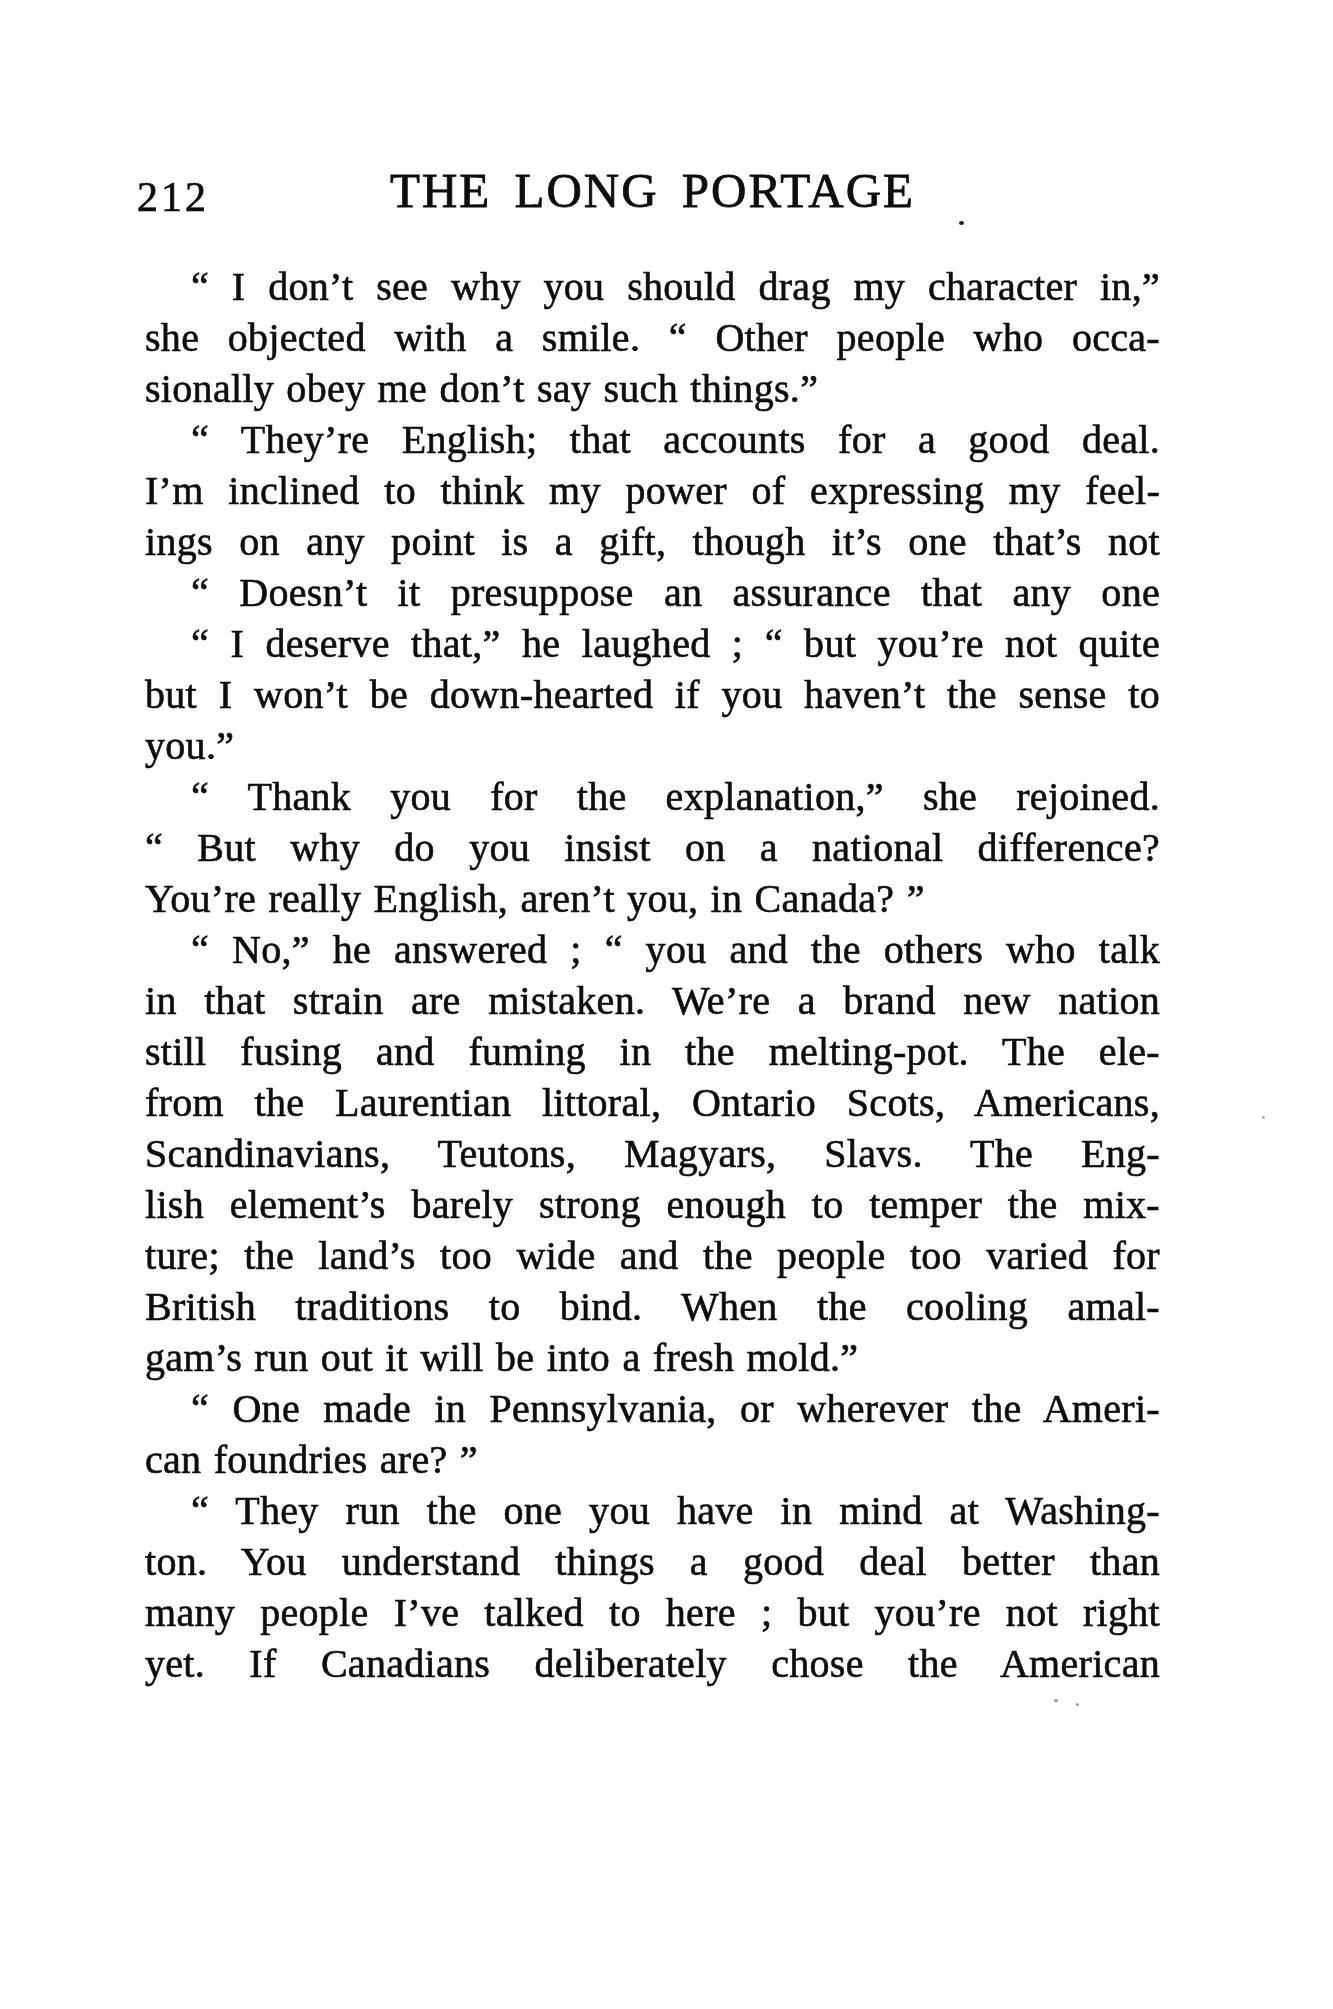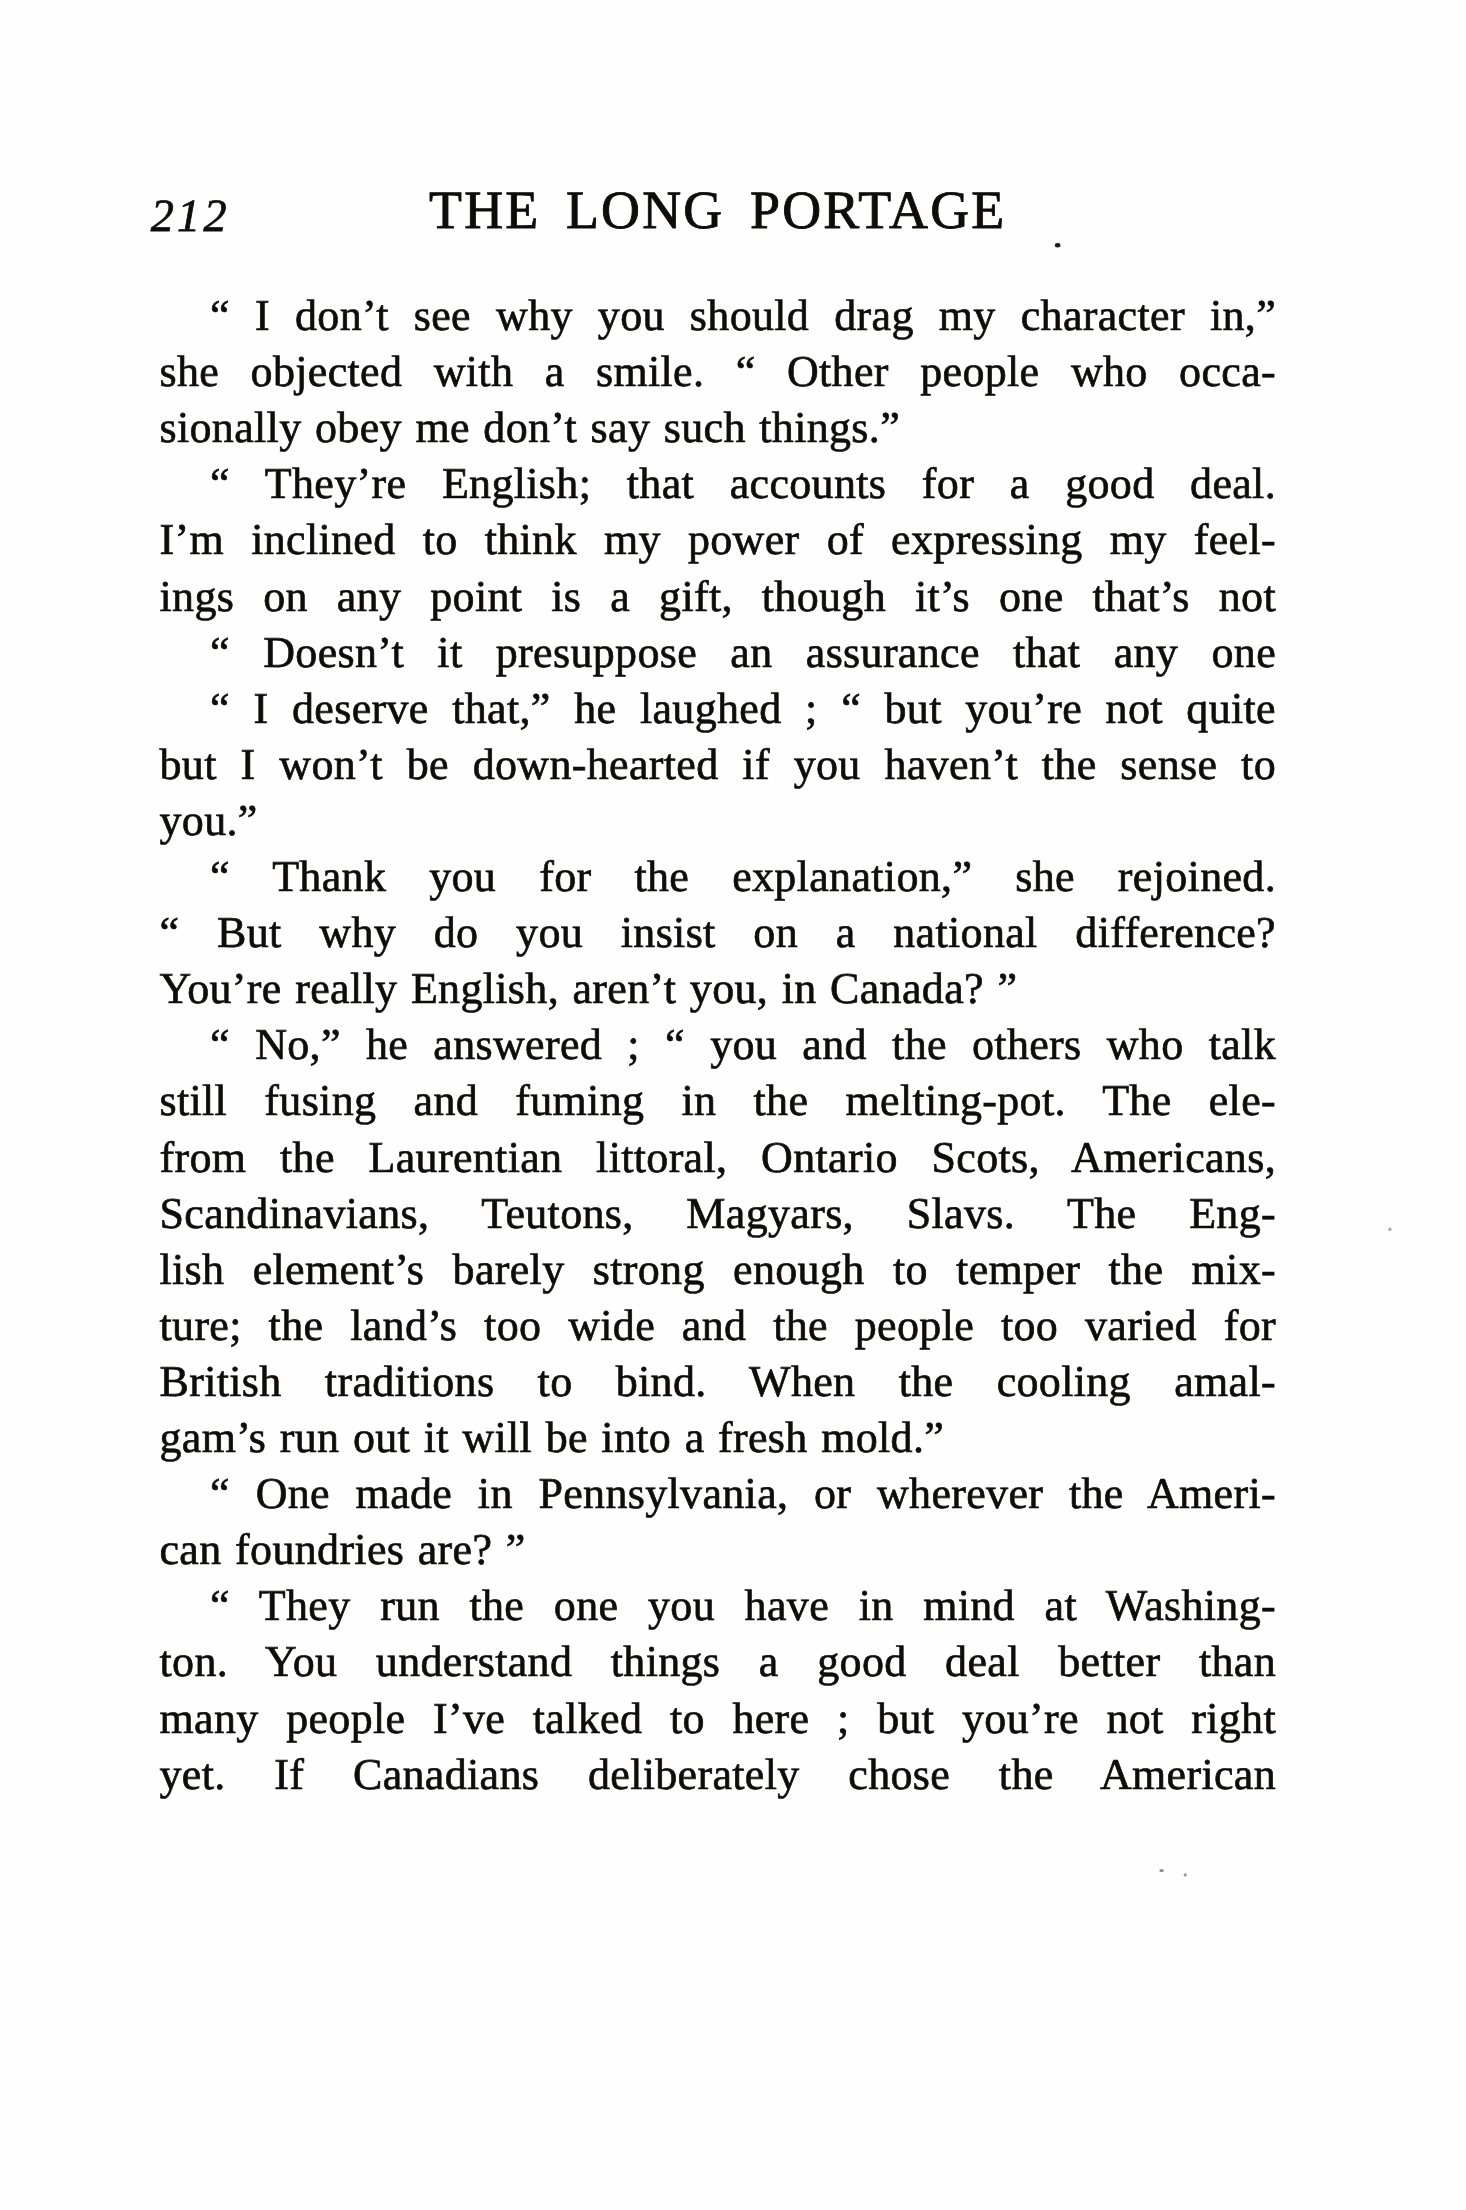--- a/index.html
+++ b/index.html
@@ -24,21 +24,20 @@
     width: 1015px;
     height: 64px;
   }
   .header-number {
     position: absolute;
     left: -8px;
     top: 10px;
     font-size: 42px;
     line-height: 1;
     letter-spacing: 3px;
-    font-style: italic;
     -webkit-text-stroke: 0.7px currentColor;
   }
   .header-title {
     position: absolute;
     left: 0;
     top: 0;
     width: 100%;
     text-align: center;
     font-size: 49px;
     line-height: 1;
@@ -96,20 +95,21 @@
       <div class="line">I’m inclined to think my power of expressing my feel-</div>
       <div class="line">ings on any point is a gift, though it’s one that’s not</div>
       <div class="line first">“ Doesn’t it presuppose an assurance that any one</div>
       <div class="line first">“ I deserve that,” he laughed ; “ but you’re not quite</div>
       <div class="line">but I won’t be down-hearted if you haven’t the sense to</div>
       <div class="line para-end">you.”</div>
       <div class="line first">“ Thank you for the explanation,” she rejoined.</div>
       <div class="line">“ But why do you insist on a national difference?</div>
       <div class="line para-end">You’re really English, aren’t you, in Canada? ”</div>
       <div class="line first">“ No,” he answered ; “ you and the others who talk</div>
+      <div class="line">in that strain are mistaken.  We’re a brand new nation</div>
       <div class="line">still fusing and fuming in the melting-pot.  The ele-</div>
       <div class="line">from the Laurentian littoral, Ontario Scots, Americans,</div>
       <div class="line">Scandinavians, Teutons, Magyars, Slavs.  The Eng-</div>
       <div class="line">lish element’s barely strong enough to temper the mix-</div>
       <div class="line">ture; the land’s too wide and the people too varied for</div>
       <div class="line">British traditions to bind.  When the cooling amal-</div>
       <div class="line para-end">gam’s run out it will be into a fresh mold.”</div>
       <div class="line first">“ One made in Pennsylvania, or wherever the Ameri-</div>
       <div class="line para-end">can foundries are? ”</div>
       <div class="line first">“ They run the one you have in mind at Washing-</div>

